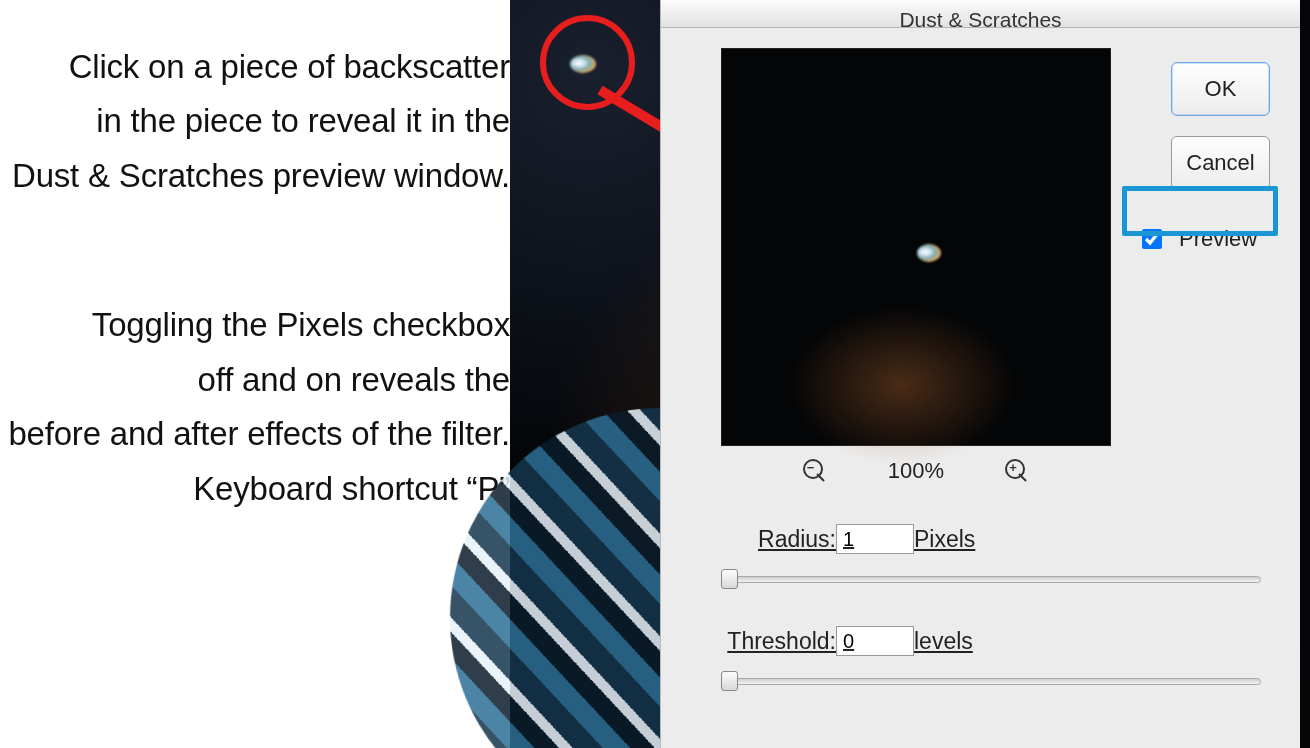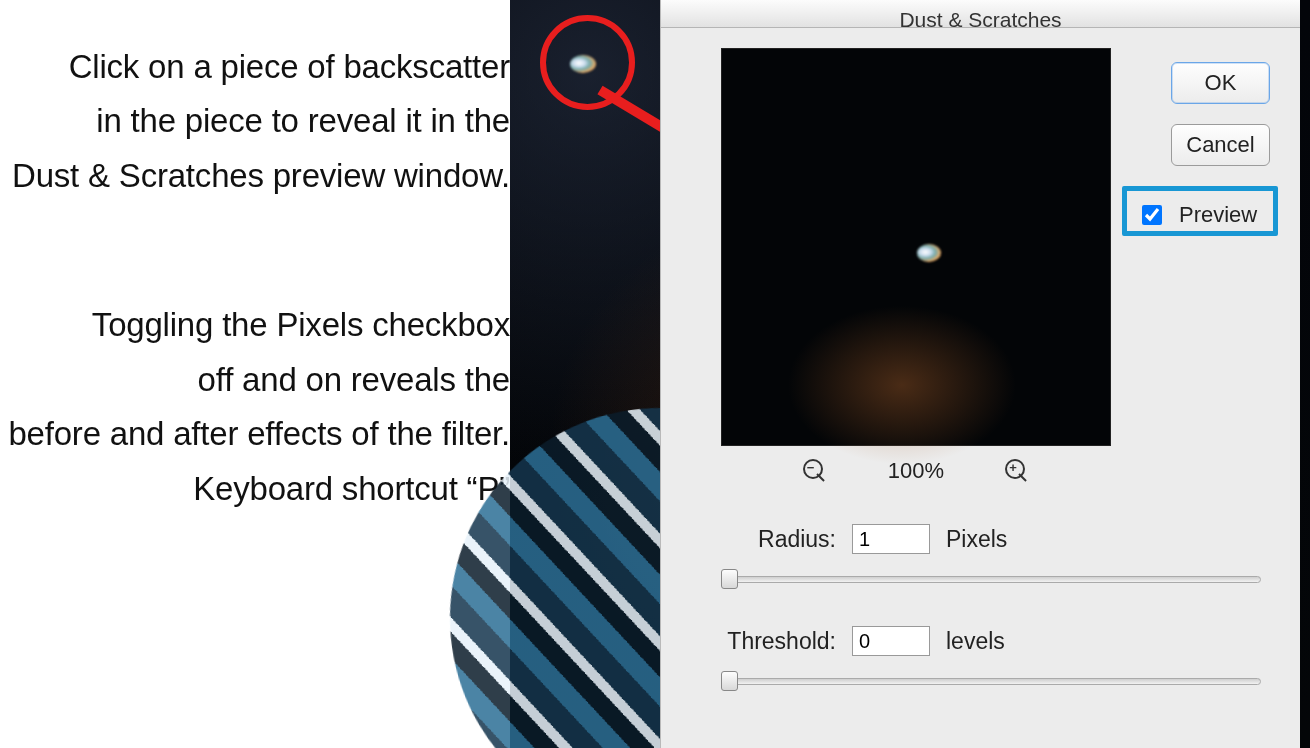--- a/index.html
+++ b/index.html
@@ -139,24 +139,25 @@
     content:"";position:absolute;left:1px;top:1px;width:16px;height:16px;
     border:2px solid #333;border-radius:50%;
   }
   .mag::after{
     content:"";position:absolute;left:15px;top:15px;width:10px;height:2px;
     background:#333;transform:rotate(45deg);transform-origin:left;
   }
   .mag .sign{position:absolute;left:5px;top:3px;font-size:13px;color:#333;font-weight:bold;line-height:14px;}
 
   .ctrl-row {
-    display:flex; align-items:center; gap:16px;
+    display:flex; align-items:center; gap:0;
     font-size:23px; color:#222;
     margin-top:40px;
     width:430px;
+    text-decoration:underline;
   }
   .ctrl-row label{ min-width:115px; text-align:right;}
   .ctrl-row input[type=text]{
     width:78px;height:30px;
     border:1px solid #999;
     background:#fff;
     font-size:20px;
     padding:0 6px;
   }
   .slider {
@@ -176,21 +177,21 @@
   }
 
   .right-buttons{
     position:absolute;
     top:62px; right:30px;
     width:140px;
     display:flex;flex-direction:column;gap:20px;
     align-items:stretch;
   }
   .btn{
-    height:42px;
+    height:54px;
     background:linear-gradient(#fefefe,#ececec);
     border:1px solid #9b9b9b;
     border-radius:6px;
     font-size:22px;
     color:#222;
     cursor:pointer;
     margin-left:41px;
   }
   .btn.ok{ border:1.5px solid #6aa6e8; box-shadow:0 0 0 1px rgba(100,160,230,0.3) inset;}
   .chkwrap{

